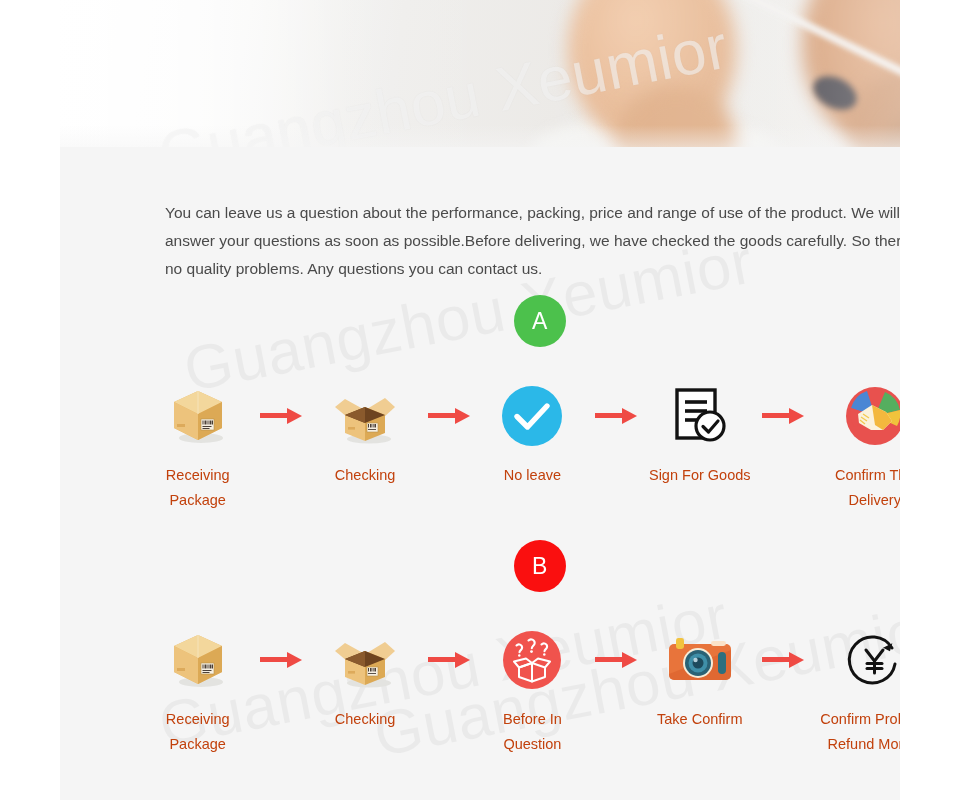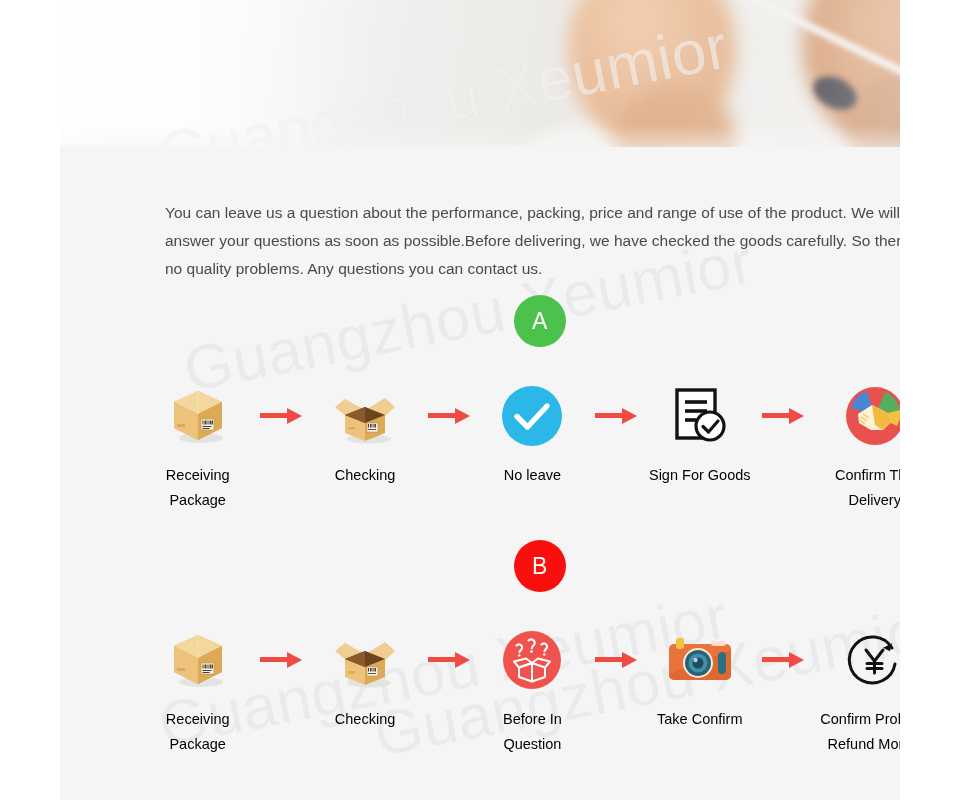--- a/index.html
+++ b/index.html
@@ -135,21 +135,21 @@
   .icon-box {
     height: 66px;
     display: flex;
     align-items: center;
     justify-content: center;
   }
   .step-label {
     margin-top: 14px;
     font-size: 14.5px;
     line-height: 25px;
-    color: #000000;
+    color: #c2410c;
     text-align: center;
     white-space: pre-line;
   }
   .arrow-cell {
     width: 56px;
     height: 66px;
     display: flex;
     align-items: center;
     justify-content: center;
     flex: 0 0 auto;

